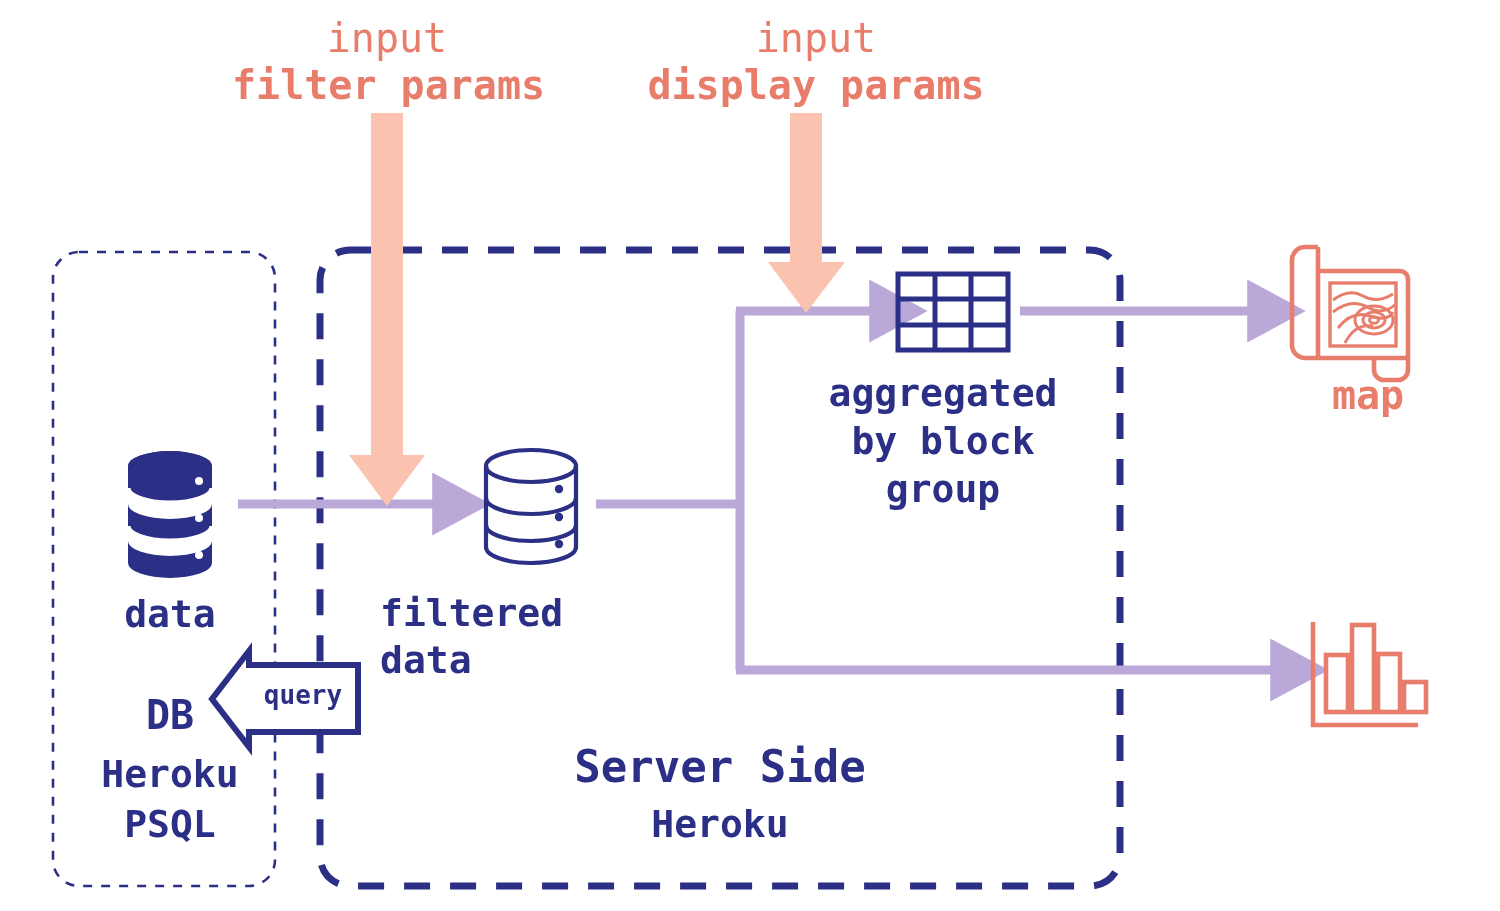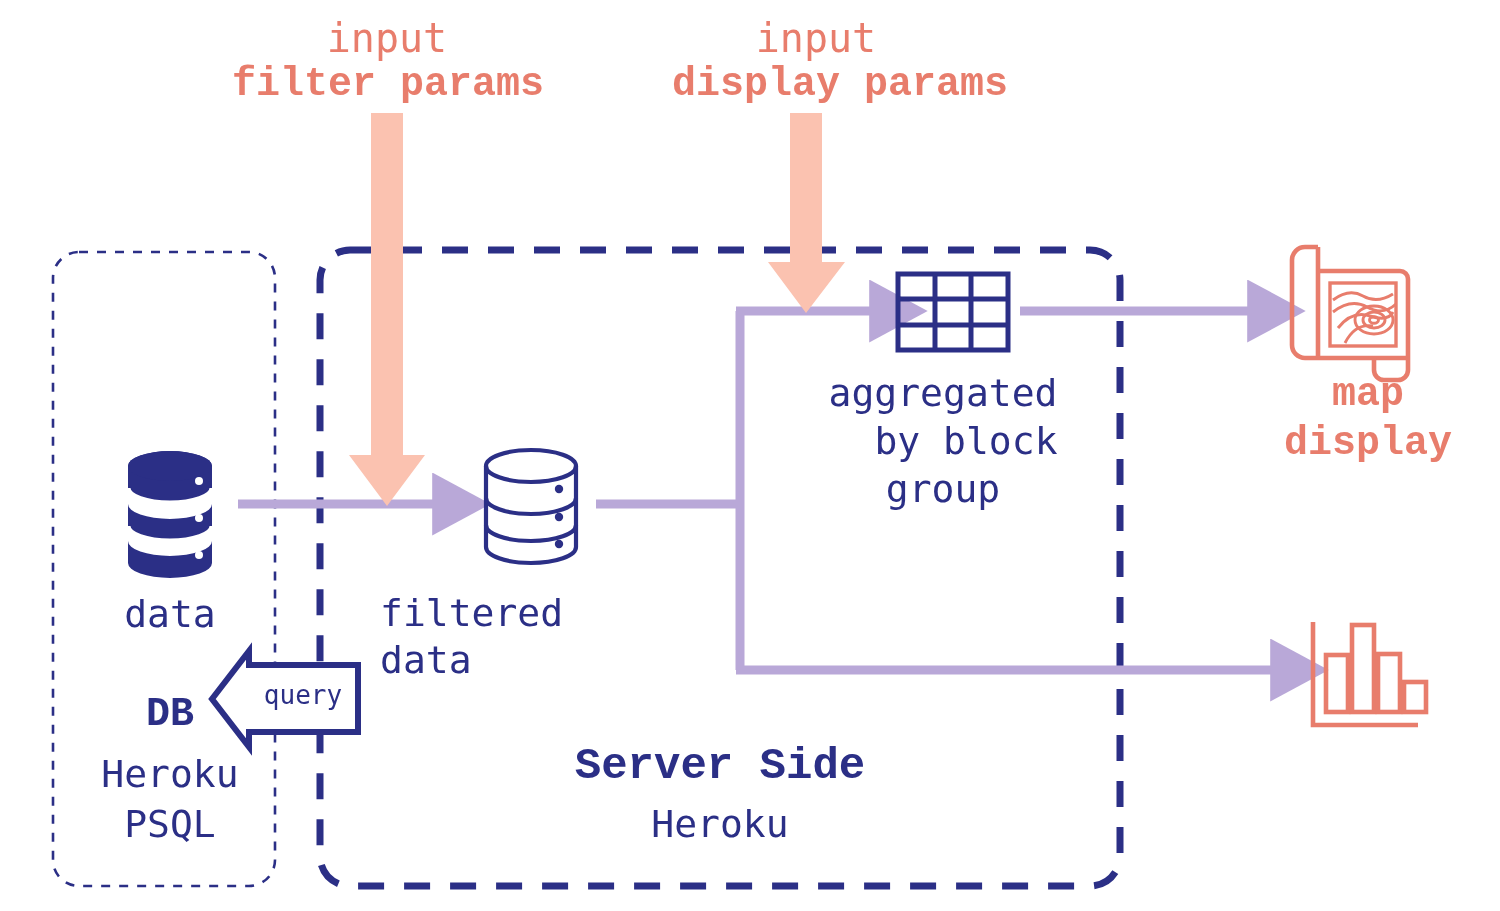--- a/index.html
+++ b/index.html
@@ -26,23 +26,23 @@
     left: 0;
     width: 1500px;
     height: 911px;
   }
   .lbl {
     position: absolute;
     font-family: "DejaVu Sans Mono", "Liberation Mono", monospace;
     white-space: pre;
     line-height: 1.12;
   }
-  .navy { color: #2B2F86; }
+  .navy { color: #2B2F86; font-weight: bold; }
   .coral { color: #E87D6C; }
-  .bold { font-weight: bold; font-family: Liberation Mono, monospace; }
+  .bold { font-weight: bold; }
   .ctr { text-align: center; }
   .rgt { text-align: left; }
 </style>
 </head>
 <body>
 
 <div id="stage">
 
   <svg id="diagram-svg" viewBox="0 0 1500 911" xmlns="http://www.w3.org/2000/svg">
 
@@ -159,37 +159,36 @@
       <rect x="1378" y="654" width="22" height="58"></rect>
       <rect x="1404" y="682" width="22" height="30"></rect>
     </g>
 
   </svg>
 
   <div class="lbl coral ctr" style="left:232px; top:16px; width:310px; font-size:40px;">input</div>
   <div class="lbl coral ctr bold" style="left:232px; top:63px; width:310px; font-size:40px;">filter params</div>
 
   <div class="lbl coral ctr" style="left:651px; top:16px; width:330px; font-size:40px;">input</div>
-  <div class="lbl coral ctr bold" style="left:655px; top:63px; width:370px; font-size:40px;">display params</div>
+  <div class="lbl coral ctr bold" style="left:631px; top:63px; width:370px; font-size:40px;">display params</div>
 
   <div class="lbl navy ctr" style="left:75px; top:593px; width:190px; font-size:38px;">data</div>
 
   <div class="lbl navy ctr bold" style="left:75px; top:693px; width:190px; font-size:40px;">DB</div>
   <div class="lbl navy ctr" style="left:60px; top:753px; width:220px; font-size:38px;">Heroku</div>
   <div class="lbl navy ctr" style="left:60px; top:803px; width:220px; font-size:38px;">PSQL</div>
 
   <div class="lbl navy ctr" style="left:249px; top:681px; width:108px; font-size:26px;">query</div>
 
   <div class="lbl navy rgt" style="left:380px; top:592px; width:248px; font-size:38px;">filtered</div>
   <div class="lbl navy rgt" style="left:380px; top:639px; width:197px; font-size:38px;">data</div>
 
   <div class="lbl navy ctr" style="left:803px; top:372px; width:280px; font-size:38px;">aggregated</div>
-  <div class="lbl navy ctr" style="left:826px; top:420px; width:280px; font-size:38px;">by block</div>
+  <div class="lbl navy ctr" style="left:803px; top:420px; width:280px; font-size:38px;">by block</div>
   <div class="lbl navy ctr" style="left:803px; top:468px; width:280px; font-size:38px;">group</div>
 
   <div class="lbl navy ctr bold" style="left:520px; top:742px; width:400px; font-size:44px;">Server Side</div>
   <div class="lbl navy ctr" style="left:520px; top:803px; width:400px; font-size:38px;">Heroku</div>
 
   <div class="lbl coral ctr bold" style="left:1270px; top:373px; width:196px; font-size:40px;">map</div>
-  <div class="lbl coral ctr bold" style="left:1258px; top:422px; width:220px; font-size:40px;">display</div>
 
 
 </div>
 
 </body></html>

